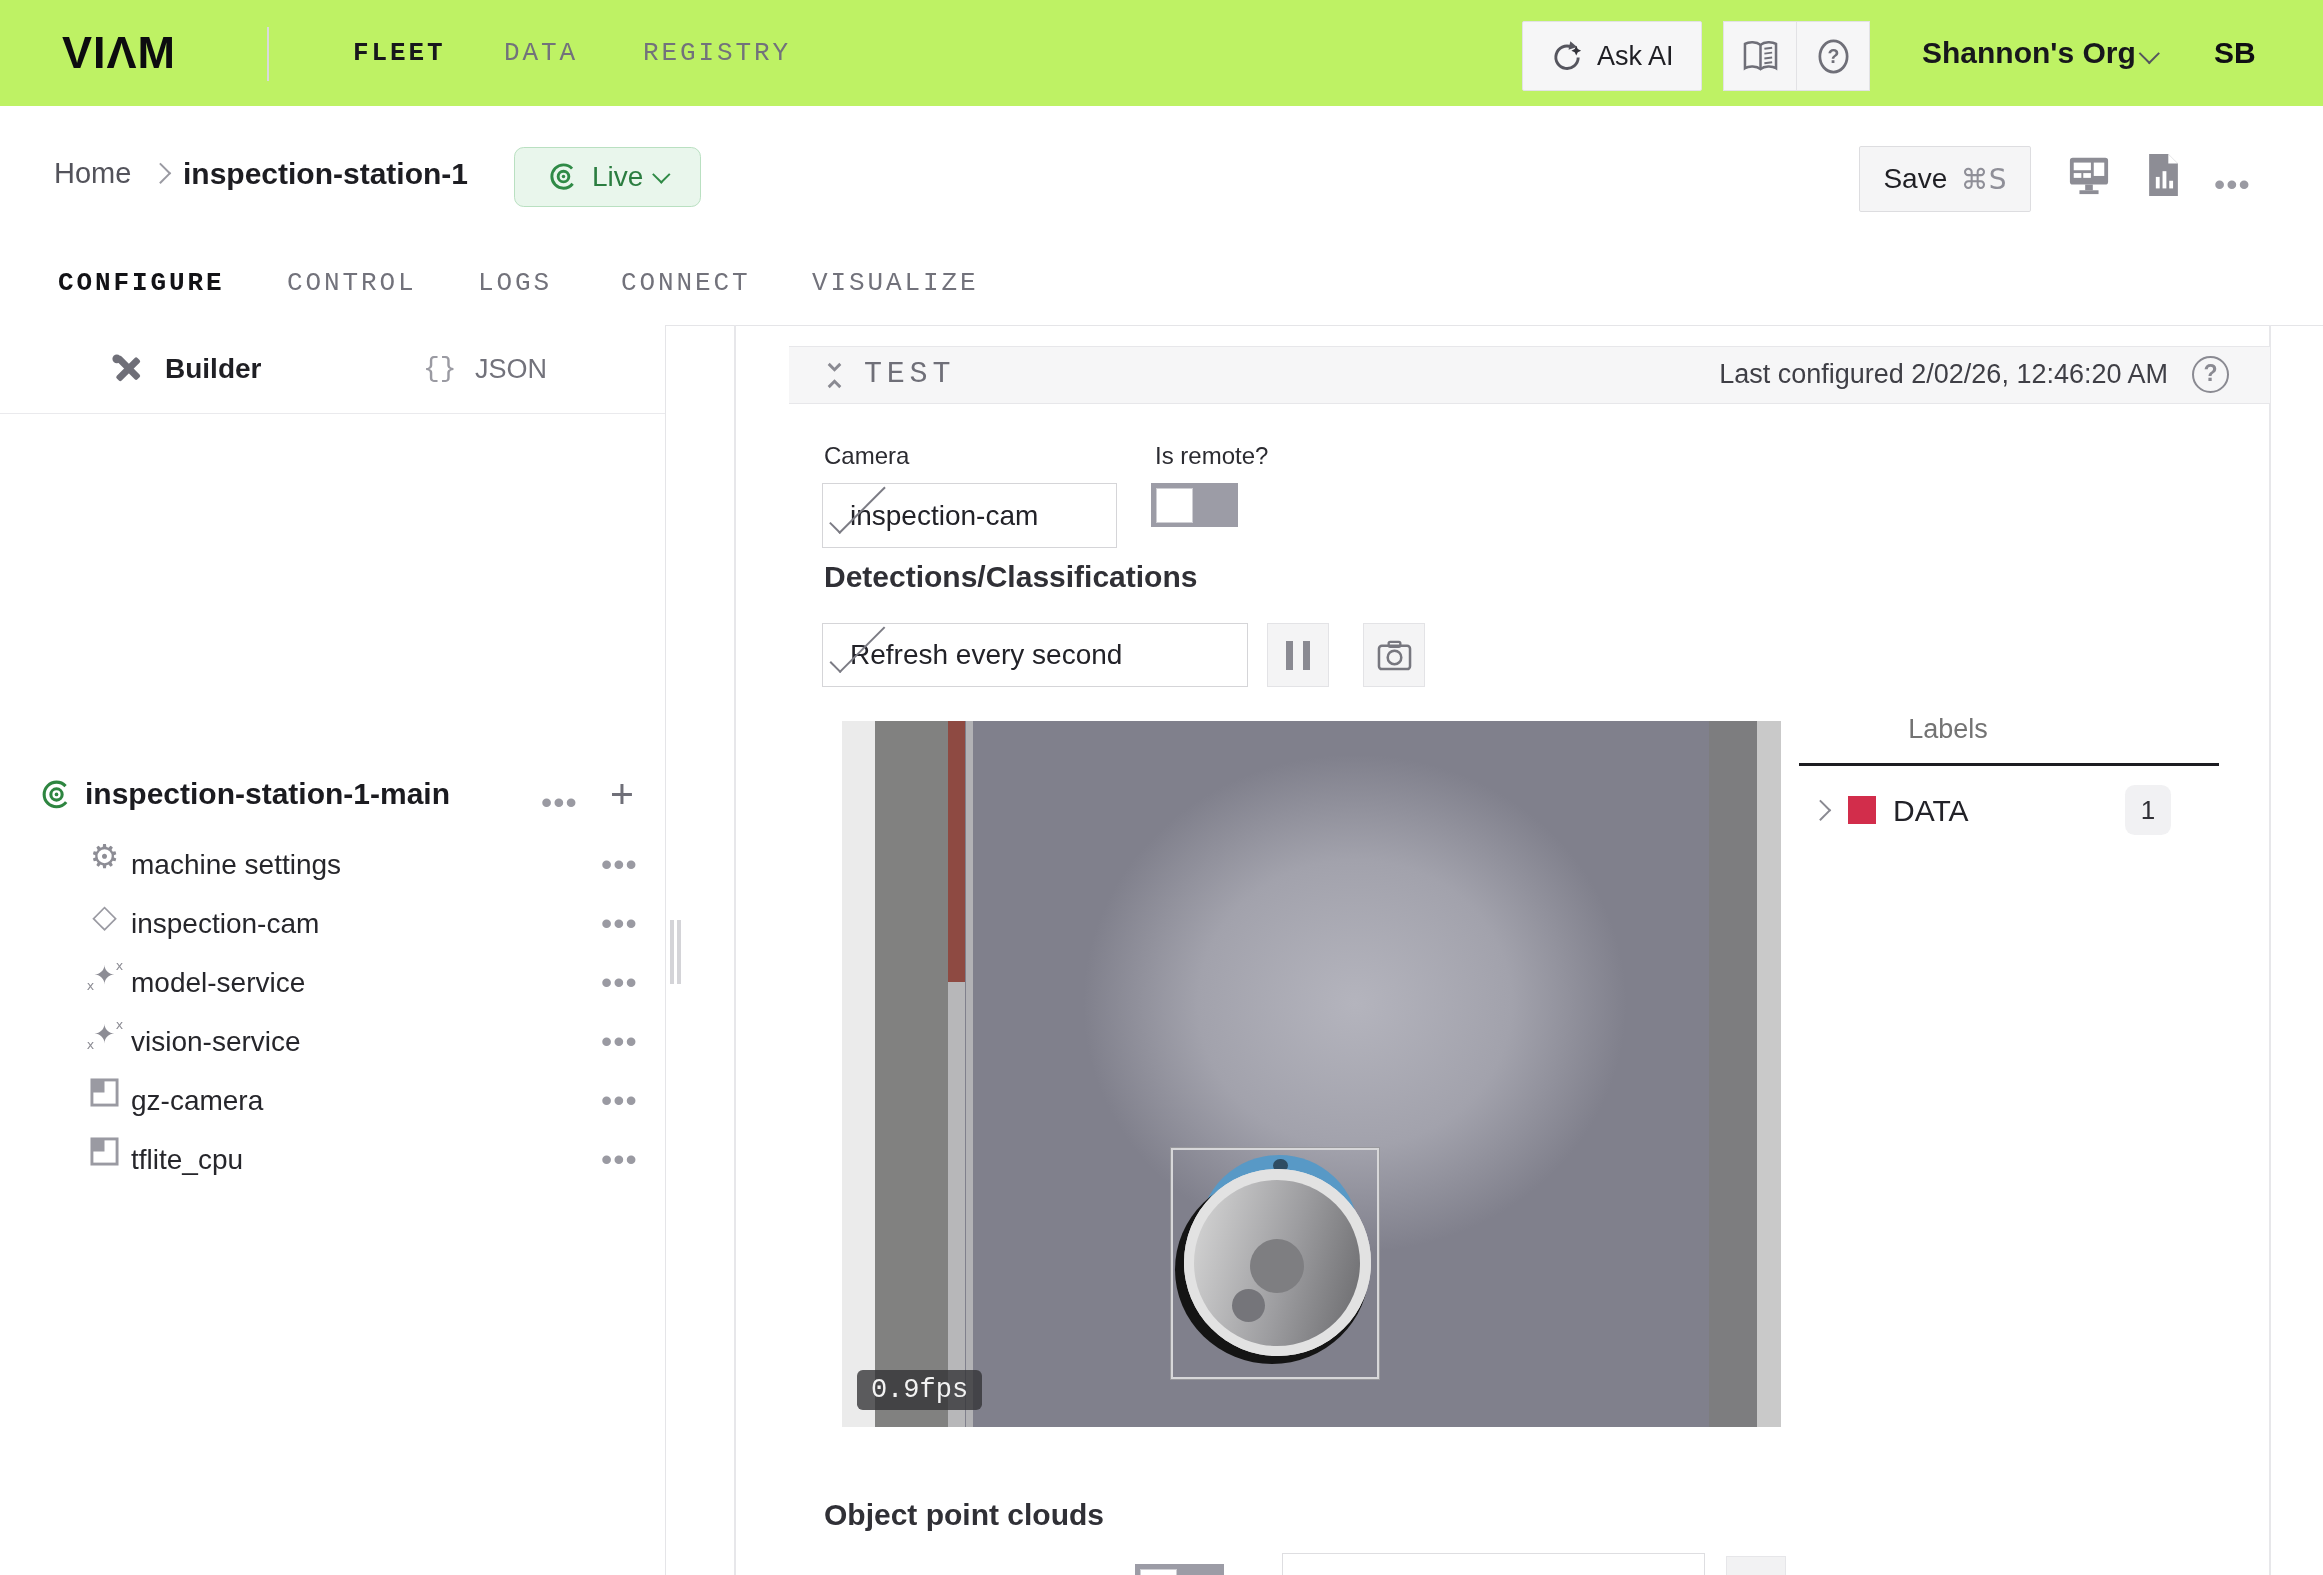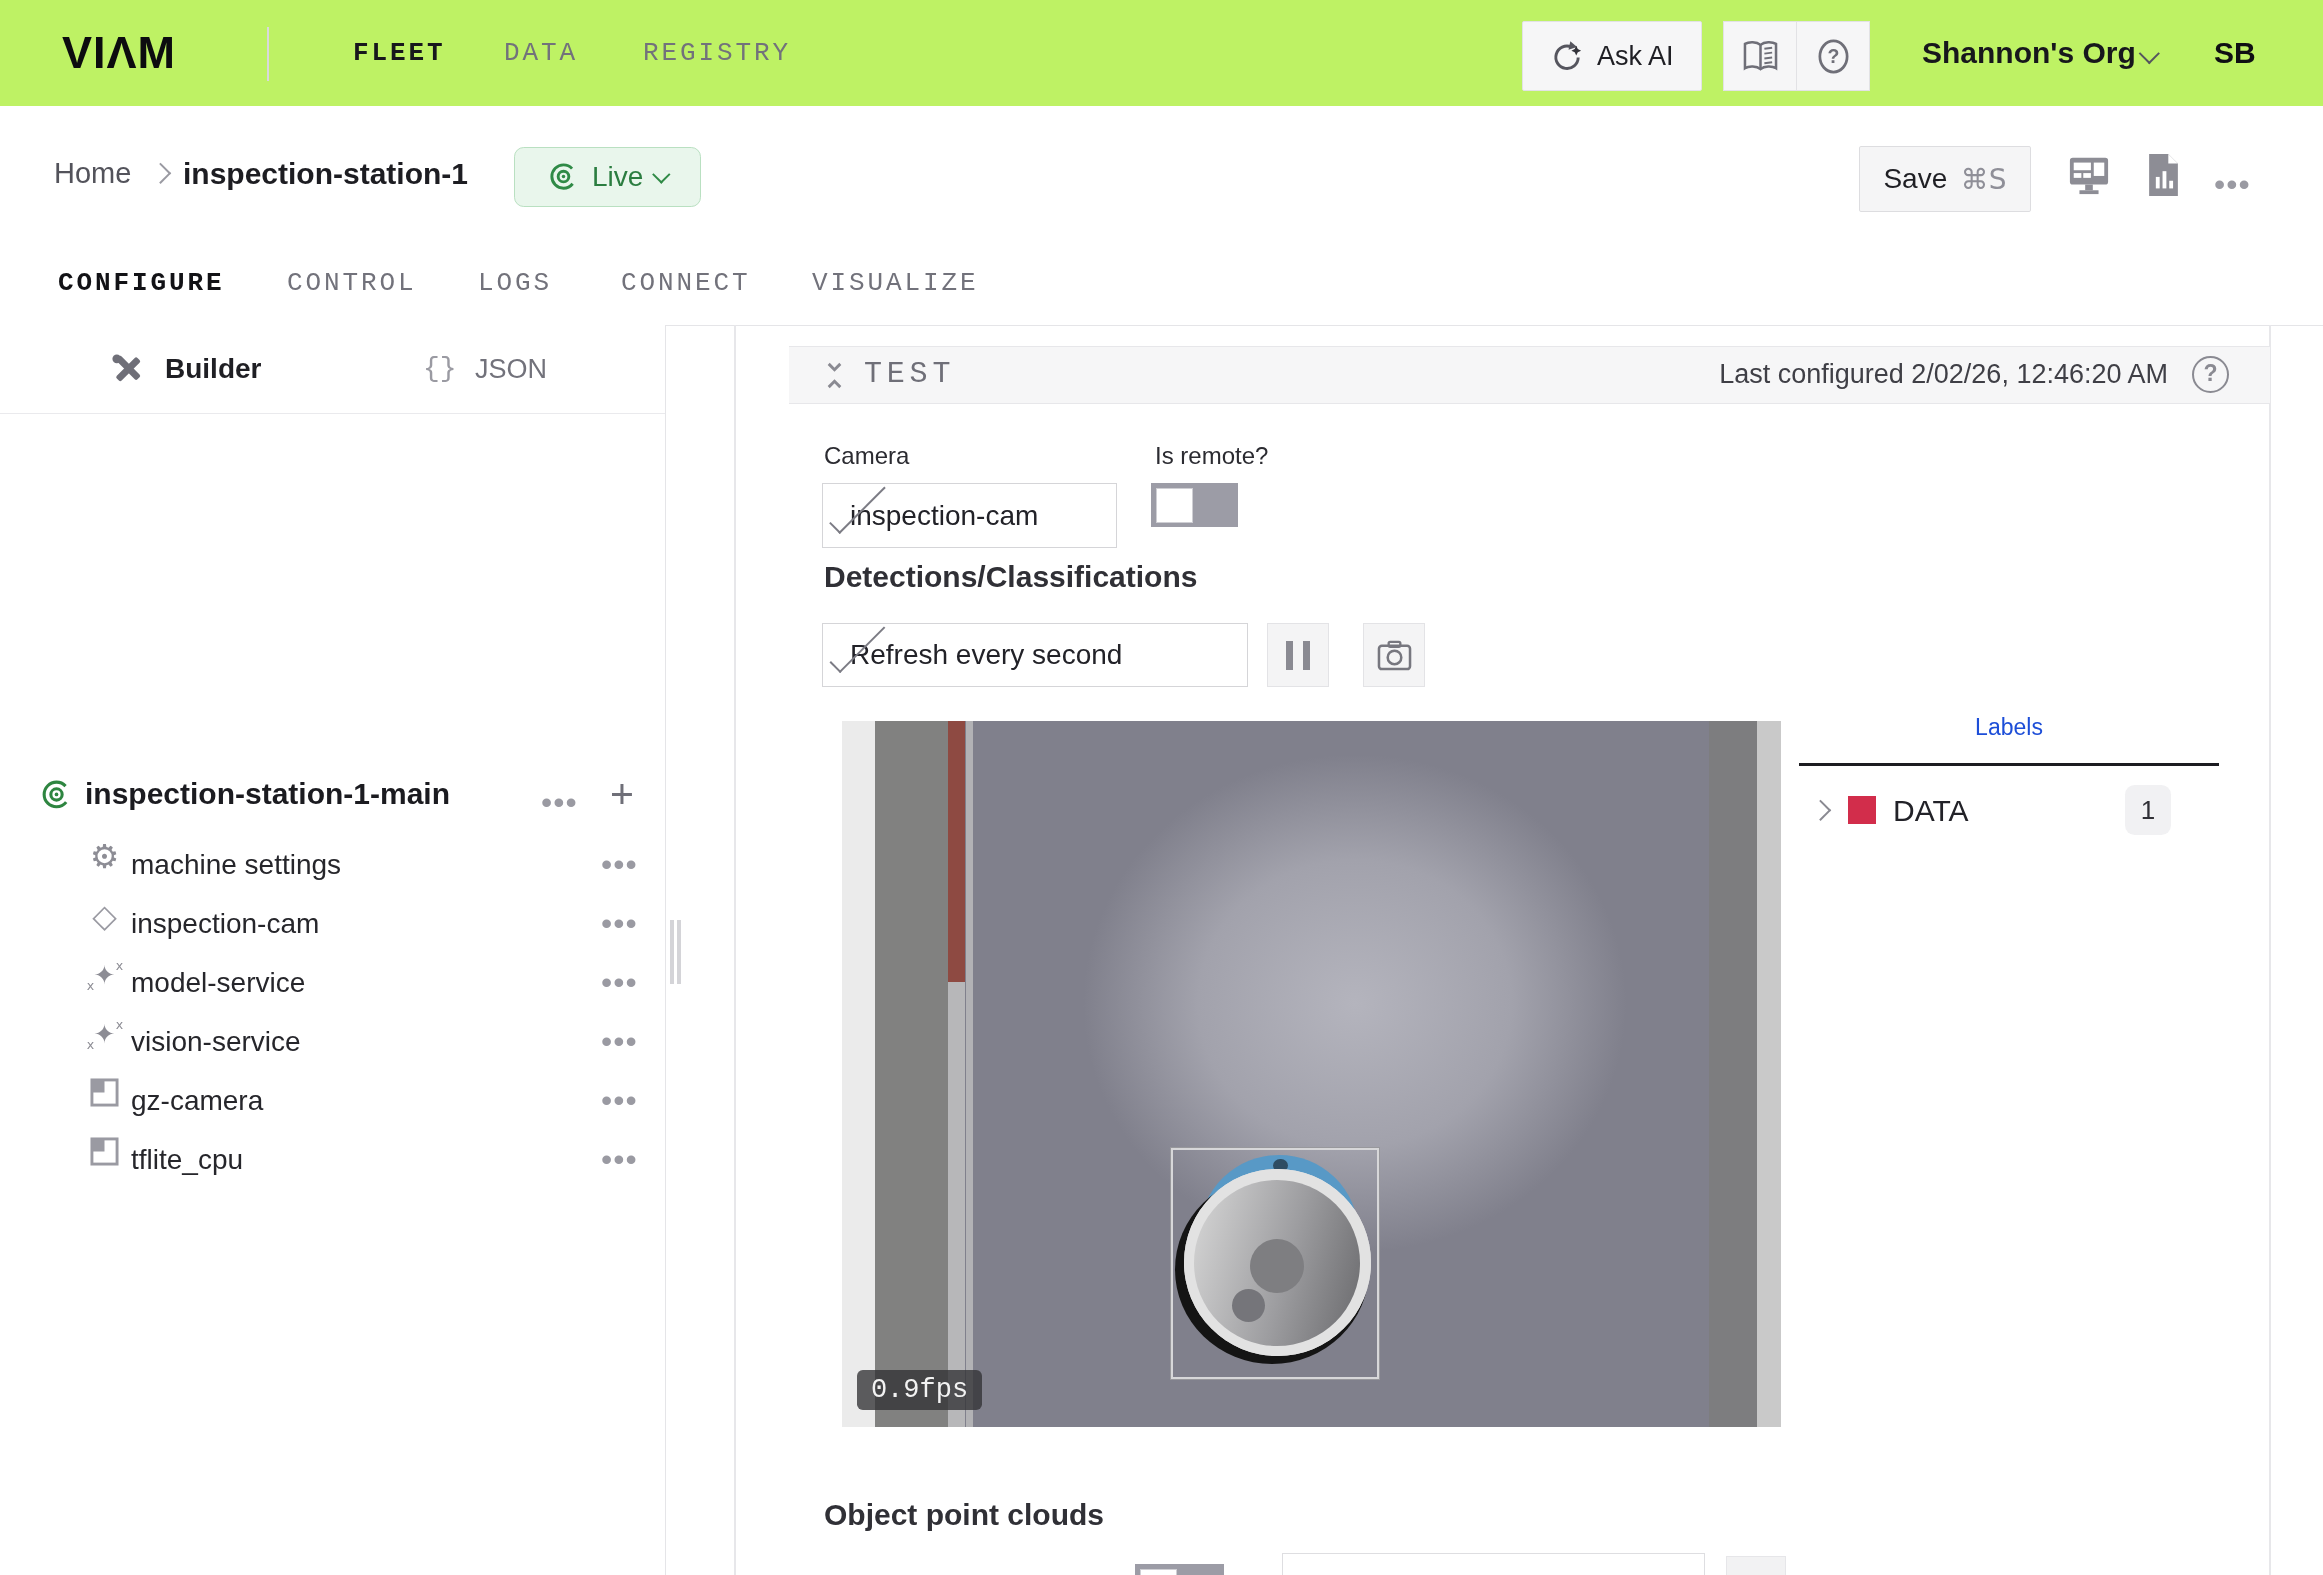--- a/index.html
+++ b/index.html
@@ -97,21 +97,21 @@
   .knob-face{position:absolute;left:10.6px;top:19.3px;width:187px;height:187px;border-radius:50%;background:#e2e2e2;
      box-shadow:inset 0 0 0 10.6px #e2e2e2;}
   .knob-face .face-in{position:absolute;left:10.6px;top:10.6px;right:10.6px;bottom:10.6px;border-radius:50%;
      background:linear-gradient(105deg,#d2d2d2 5%,#9d9da0 55%,#6f6f72 95%);}
   .knob-spot-big{position:absolute;left:66px;top:70px;width:54px;height:54px;border-radius:50%;background:#7e7e81;}
   .knob-spot-small{position:absolute;left:48px;top:120px;width:33px;height:33px;border-radius:50%;background:#75757a;}
   .fps-badge{position:absolute;left:15.4px;bottom:17.4px;background:rgba(50,50,52,0.78);color:#f2f2f2;
      font-family:"Liberation Mono","DejaVu Sans Mono",monospace;font-size:27px;padding:4.8px 13.5px;border-radius:5.8px;}
 
   
-  .labels-head{position:absolute;left:1799px;top:714px;width:420px;text-align:center;font-size:23px;color:#1d4ed8;}
+  .labels-head{position:absolute;left:1738px;top:714px;width:420px;text-align:center;font-size:27px;color:#737373;}
   .labels-underline{position:absolute;left:1799px;top:763px;width:420px;height:2.9px;background:#1c1c21;}
   .label-row{position:absolute;left:1799px;top:778px;width:420px;height:66px;cursor:pointer;}
   .label-row .chev{position:absolute;left:13.5px;top:25px;border-color:#8a8a92;}
   .label-swatch{position:absolute;left:49px;top:18.3px;width:28px;height:28px;}
   .label-name{position:absolute;left:94px;top:0;height:66px;line-height:66px;font-size:30px;color:#222228;}
   .count-badge{position:absolute;right:48px;top:6.8px;width:46px;height:50px;background:#f1f1f3;border-radius:9.7px;
      text-align:center;line-height:50px;font-size:26px;color:#303036;}
 
   
   .opc-input{position:absolute;left:1282px;top:1553px;width:423px;height:77px;background:#fff;border:1.9px solid #dedee1;box-sizing:border-box;}

